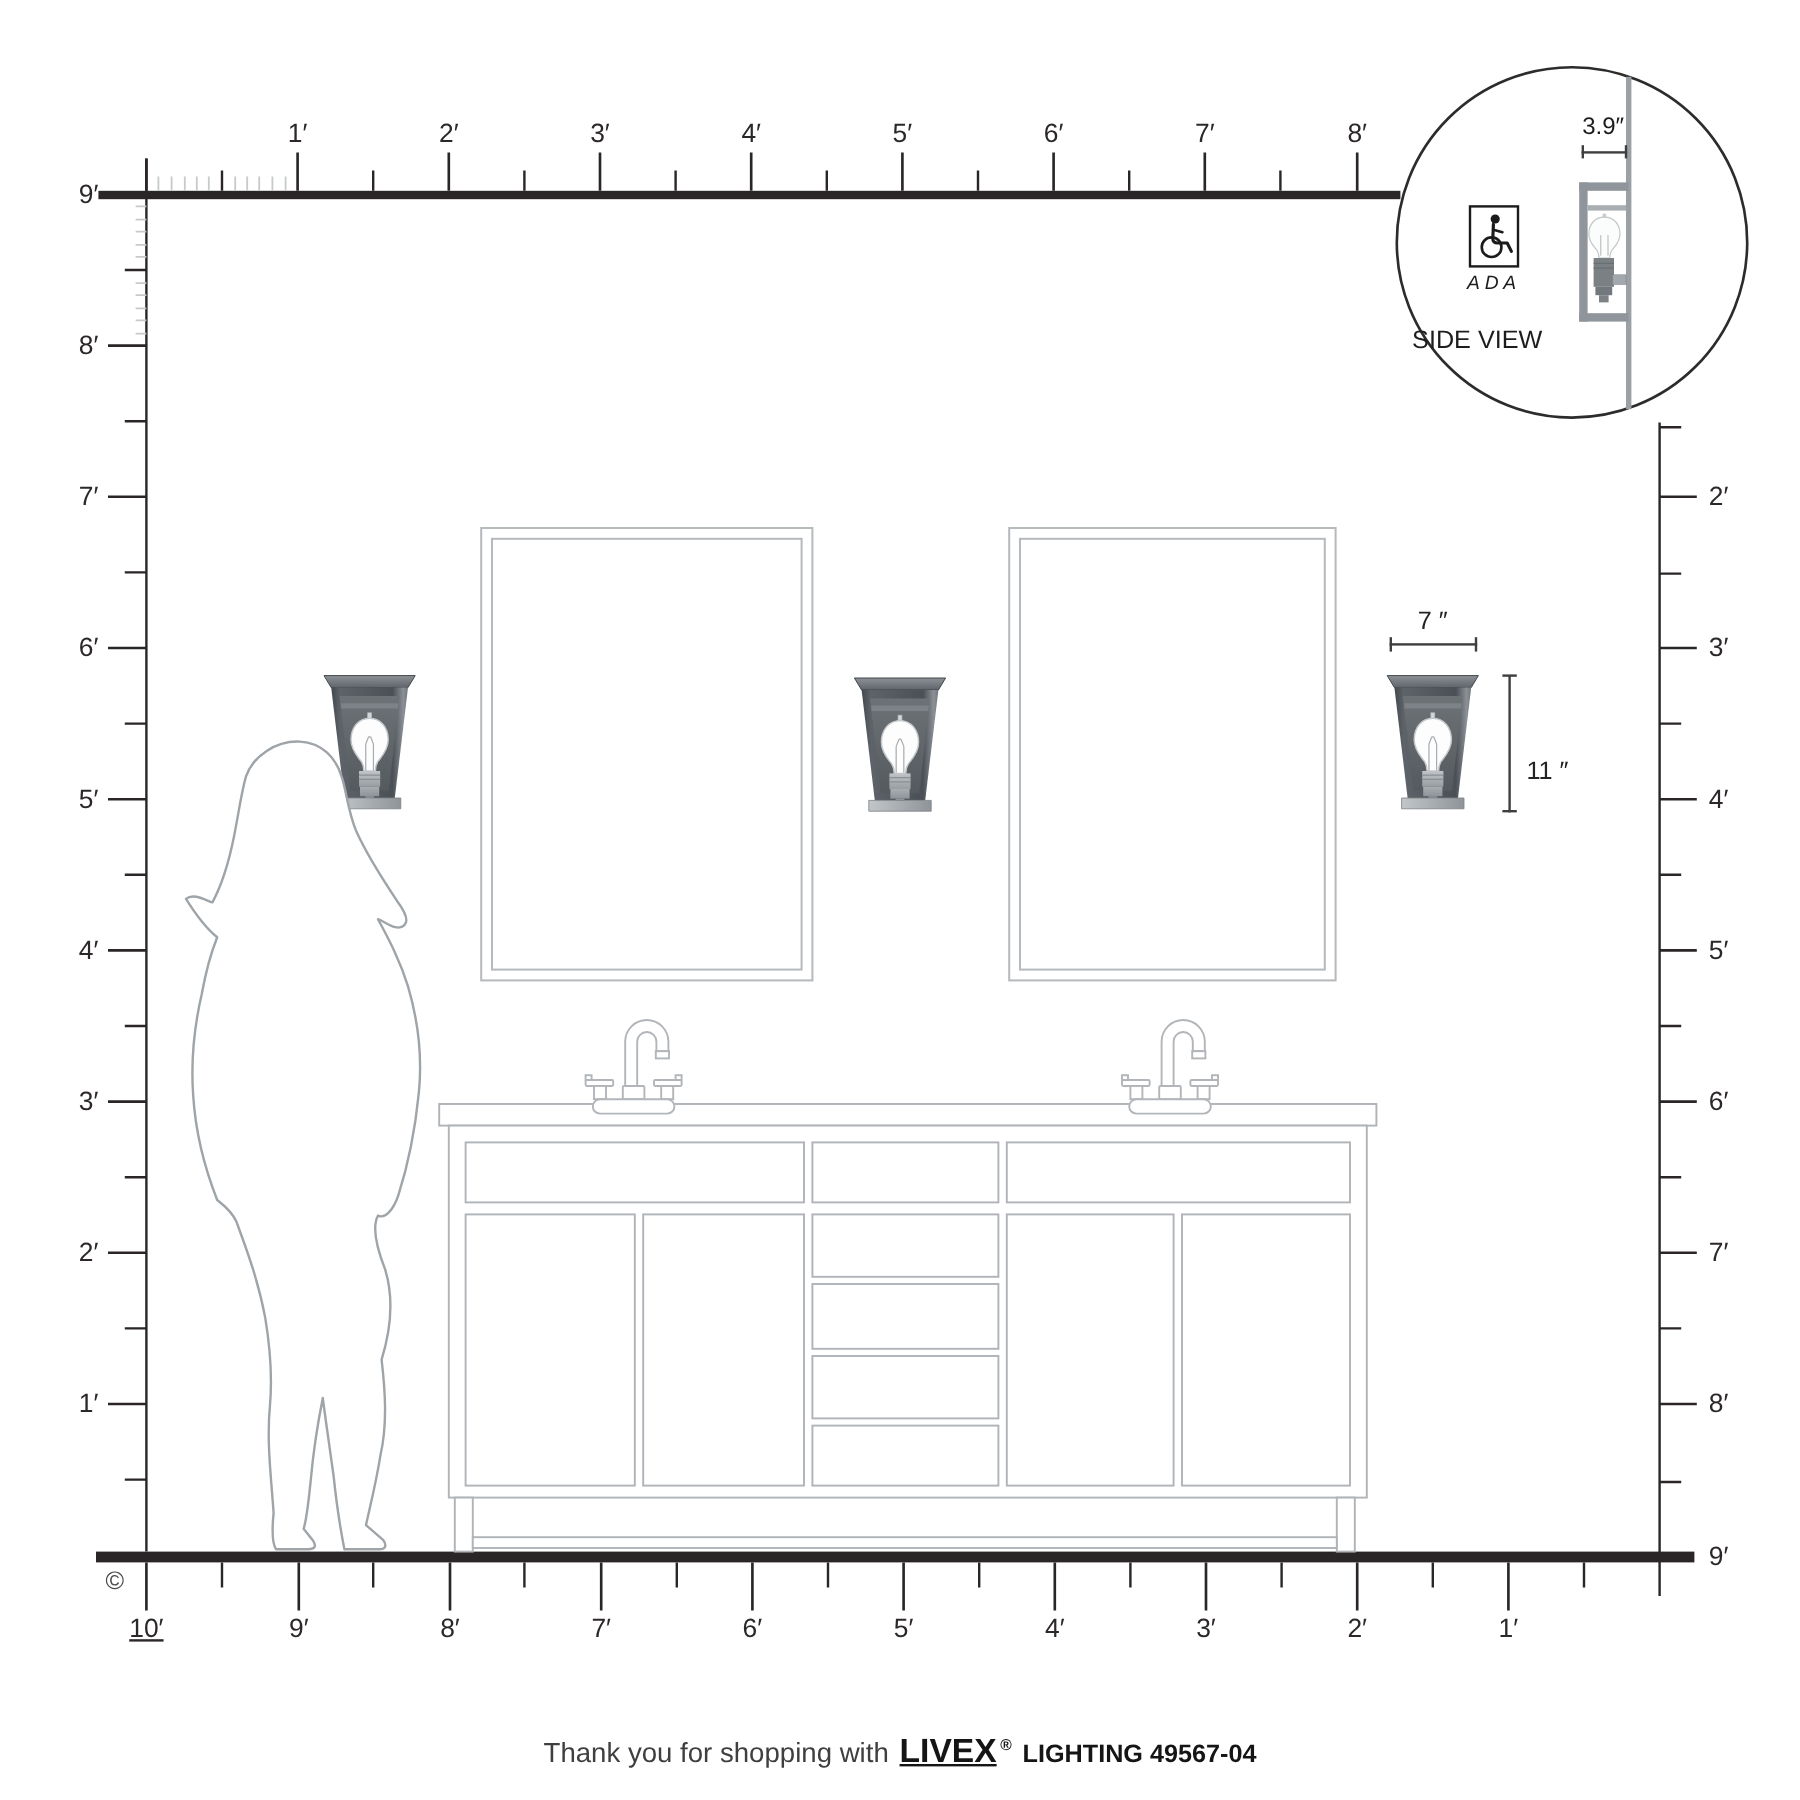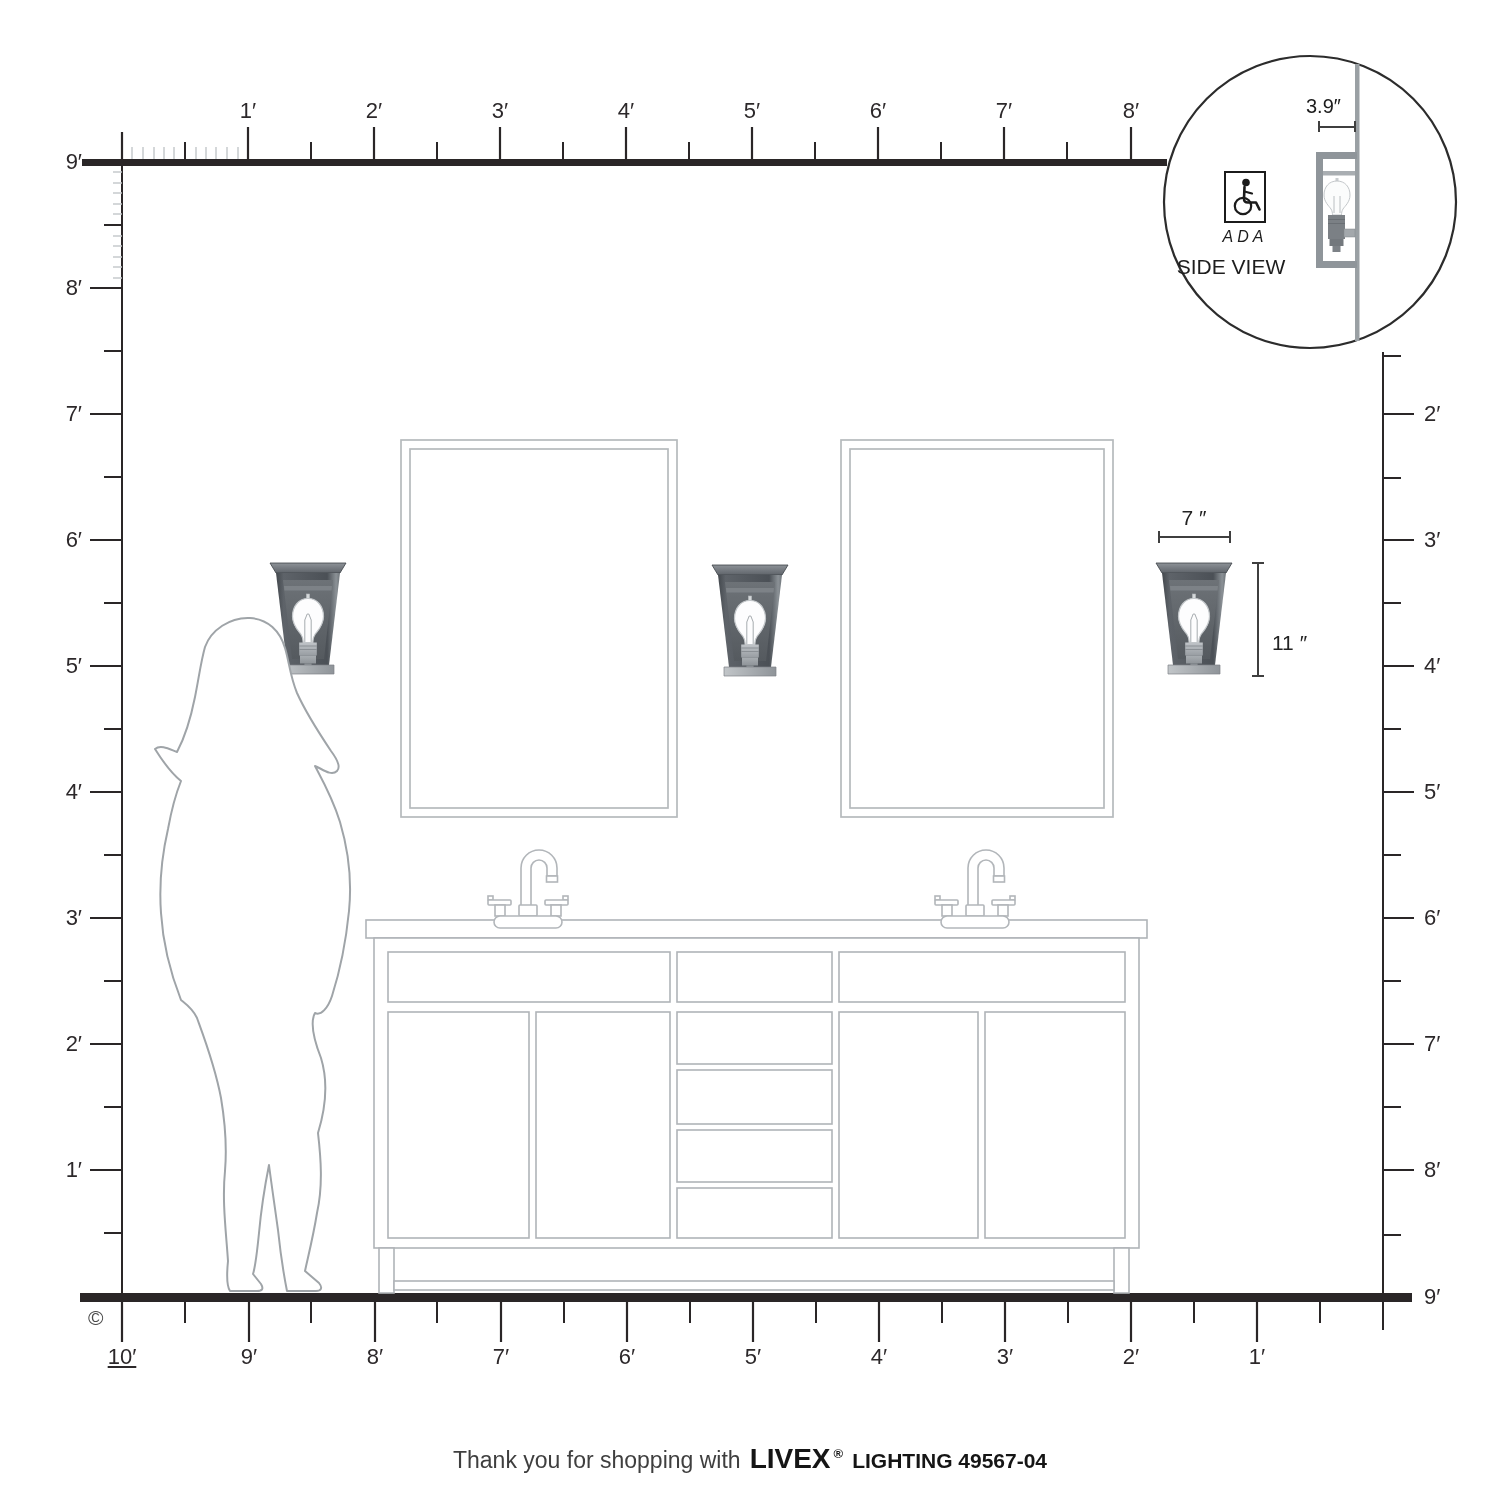--- a/index.html
+++ b/index.html
@@ -7,27 +7,27 @@
           font-family:"Liberation Sans","DejaVu Sans",sans-serif;color:#2c282a;}
   svg.scene{position:absolute;left:0;top:0;z-index:1;}
   .rl{position:absolute;z-index:2;font-size:22px;line-height:26px;color:#2c282a;}
   .rl.c{text-align:center;}
   .rl.r{text-align:right;}
   .rl.l{text-align:left;}
   .dimlabel{position:absolute;z-index:2;font-size:21px;color:#232323;}
   .dimline{position:absolute;z-index:2;background:#3f3f3f;}
   .insetlabel{position:absolute;z-index:3;color:#1d1d1d;}
   .ada{font-size:16px;letter-spacing:4px;text-align:center;}
-  .sideview{font-size:21px;text-align:center;}
-  .depth{font-size:20px;}
+  .sideview{font-size:21px;text-align:center;margin-top:17px;}
+  .depth{font-size:20px;text-align:center;}
   .copyright{position:absolute;z-index:2;font-size:21px;color:#4a4a4a;}
   .footer{position:absolute;z-index:2;left:0;top:1443px;width:1500px;display:flex;
           justify-content:center;align-items:baseline;gap:9px;}
   .footer .pre{font-size:23px;color:#3f3f3f;}
-  .footer .brand{font-size:28px;font-weight:700;color:#151515;}
+  .footer .brand{font-size:28px;font-weight:700;color:#151515;text-decoration:underline;}
   .footer .reg{font-size:13px;font-weight:700;color:#151515;position:relative;top:-10px;margin-left:-6px;}
   .footer .prod{font-size:21px;font-weight:700;color:#151515;}
 </style>
 </head>
 <body>
 
 <div class="canvas">
 
 <svg class="scene" width="1500" height="1500" viewBox="0 0 1500 1500">
   <defs>

